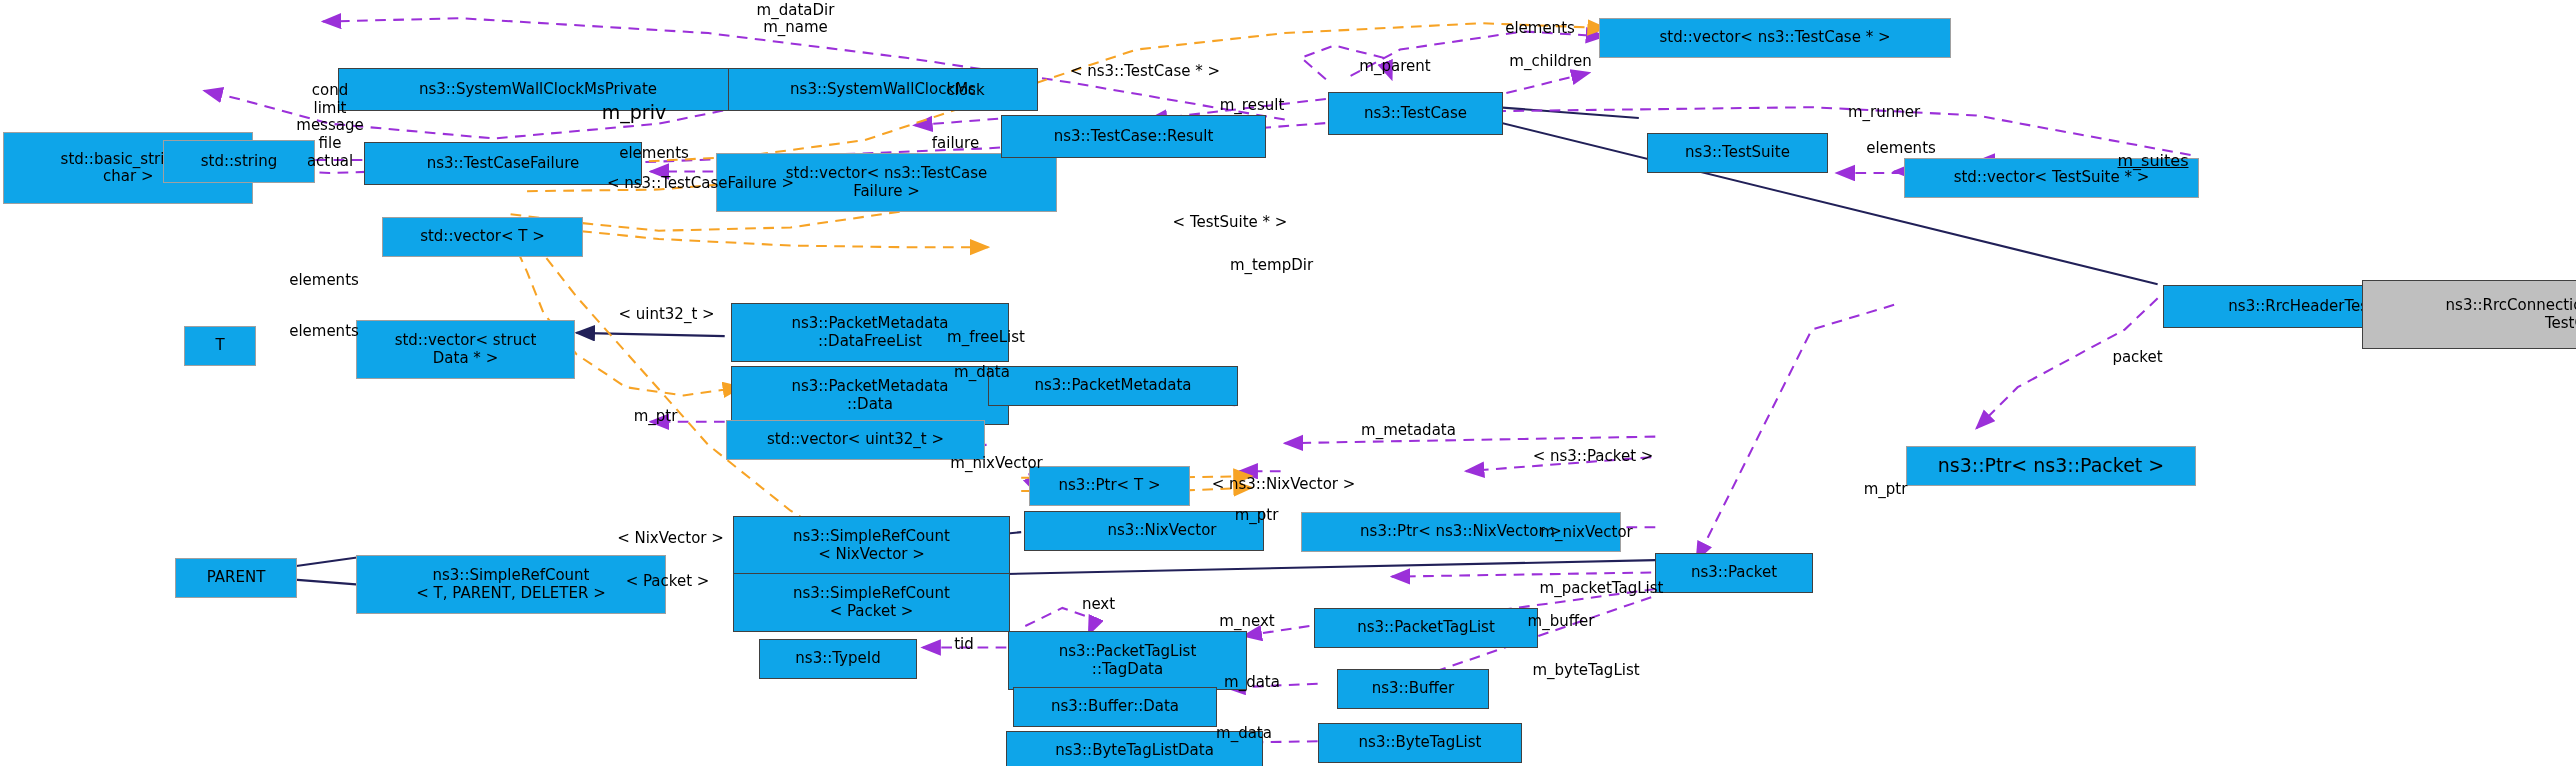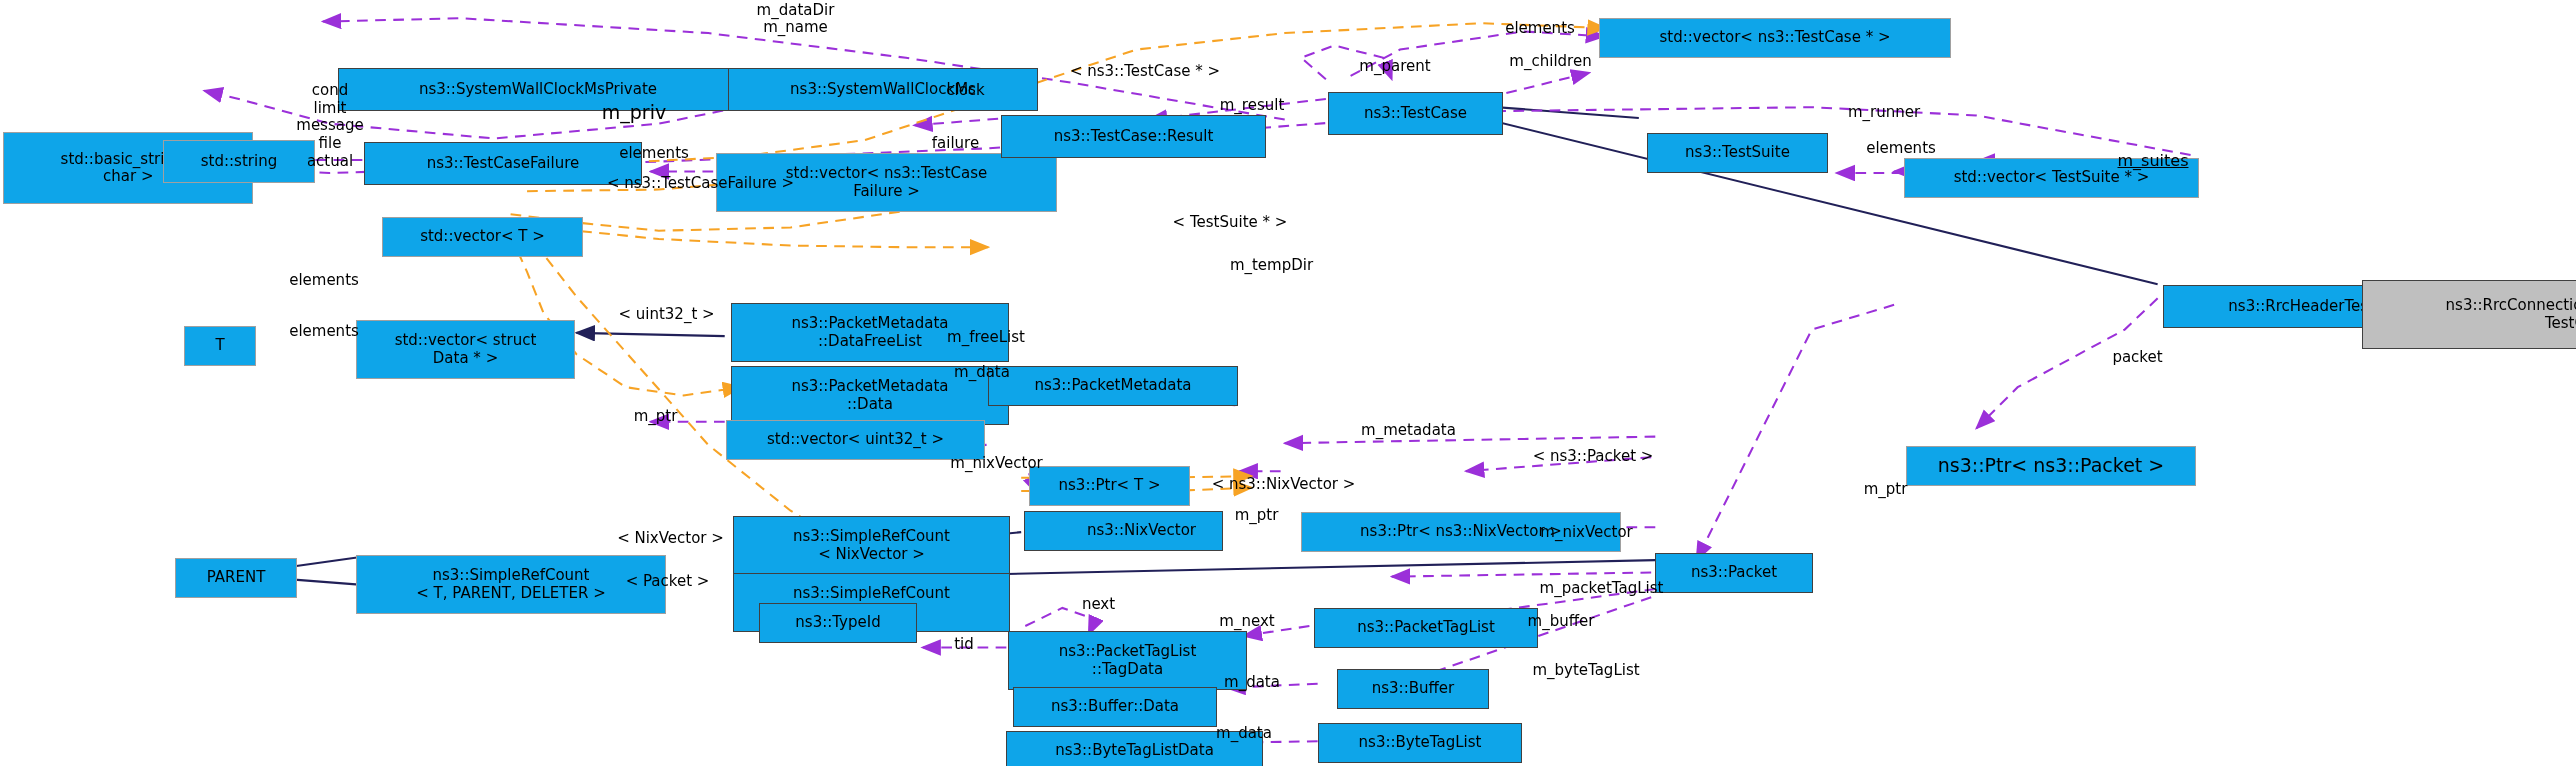--- a/index.html
+++ b/index.html
@@ -155,29 +155,29 @@
     <div class="node node-focus" style="left: 731px; top: 303px; width: 278px; height: 59px; font-size: 15px;">ns3::PacketMetadata
 ::DataFreeList</div>
     <div class="node node-focus" style="left: 731px; top: 366px; width: 278px; height: 59px; font-size: 15px;">ns3::PacketMetadata
 ::Data</div>
     <div class="node node-focus" style="left: 988px; top: 366px; width: 250px; height: 40px; font-size: 15px;">ns3::PacketMetadata</div>
     <div class="node node-normal" style="left: 726px; top: 420px; width: 259px; height: 40px; font-size: 15px;">std::vector&lt; uint32_t &gt;</div>
     <div class="node node-normal" style="left: 1029px; top: 466px; width: 161px; height: 40px; font-size: 15px;">ns3::Ptr&lt; T &gt;</div>
     <div class="node node-normal" style="left: 1906px; top: 446px; width: 290px; height: 40px; font-size: 19px;">ns3::Ptr&lt; ns3::Packet &gt;</div>
     <div class="node node-focus" style="left: 733px; top: 516px; width: 277px; height: 59px; font-size: 15px;">ns3::SimpleRefCount
 &lt; NixVector &gt;</div>
-    <div class="node node-focus" style="left: 1024px; top: 511px; width: 199px; height: 40px; font-size: 15px; padding-left: 36px;">ns3::NixVector</div>
+    <div class="node node-focus" style="left: 1024px; top: 511px; width: 240px; height: 40px; font-size: 15px; padding-left: 36px;">ns3::NixVector</div>
     <div class="node node-normal" style="left: 1301px; top: 512px; width: 320px; height: 40px; font-size: 15px;">ns3::Ptr&lt; ns3::NixVector &gt;</div>
     <div class="node node-normal" style="left: 175px; top: 558px; width: 122px; height: 40px; font-size: 15px;">PARENT</div>
     <div class="node node-normal" style="left: 356px; top: 555px; width: 310px; height: 59px; font-size: 15px;">ns3::SimpleRefCount
 &lt; T, PARENT, DELETER &gt;</div>
     <div class="node node-focus" style="left: 733px; top: 573px; width: 277px; height: 59px; font-size: 15px;">ns3::SimpleRefCount
 &lt; Packet &gt;</div>
     <div class="node node-focus" style="left: 1655px; top: 553px; width: 158px; height: 40px; font-size: 15px;">ns3::Packet</div>
-    <div class="node node-focus" style="left: 759px; top: 603px; width: 158px; height: 40px; font-size: 15px;">ns3::TypeId</div>
+    <div class="node node-focus" style="left: 759px; top: 639px; width: 158px; height: 40px; font-size: 15px;">ns3::TypeId</div>
     <div class="node node-focus" style="left: 1008px; top: 631px; width: 239px; height: 59px; font-size: 15px;">ns3::PacketTagList
 ::TagData</div>
     <div class="node node-focus" style="left: 1314px; top: 608px; width: 224px; height: 40px; font-size: 15px;">ns3::PacketTagList</div>
     <div class="node node-focus" style="left: 1013px; top: 687px; width: 204px; height: 40px; font-size: 15px;">ns3::Buffer::Data</div>
     <div class="node node-focus" style="left: 1337px; top: 669px; width: 152px; height: 40px; font-size: 15px;">ns3::Buffer</div>
     <div class="node node-focus" style="left: 1006px; top: 731px; width: 257px; height: 40px; font-size: 15px;">ns3::ByteTagListData</div>
     <div class="node node-focus" style="left: 1318px; top: 723px; width: 204px; height: 40px; font-size: 15px;">ns3::ByteTagList</div>
     <div class="node node-focus" style="left: 2163px; top: 285px; width: 313px; height: 43px; font-size: 15px;">ns3::RrcHeaderTestCase</div>
     <div class="node node-current" style="left: 2362px; top: 280px; width: 432px; height: 69px; font-size: 15px;">ns3::RrcConnectionReconfiguration
 TestCase</div>

